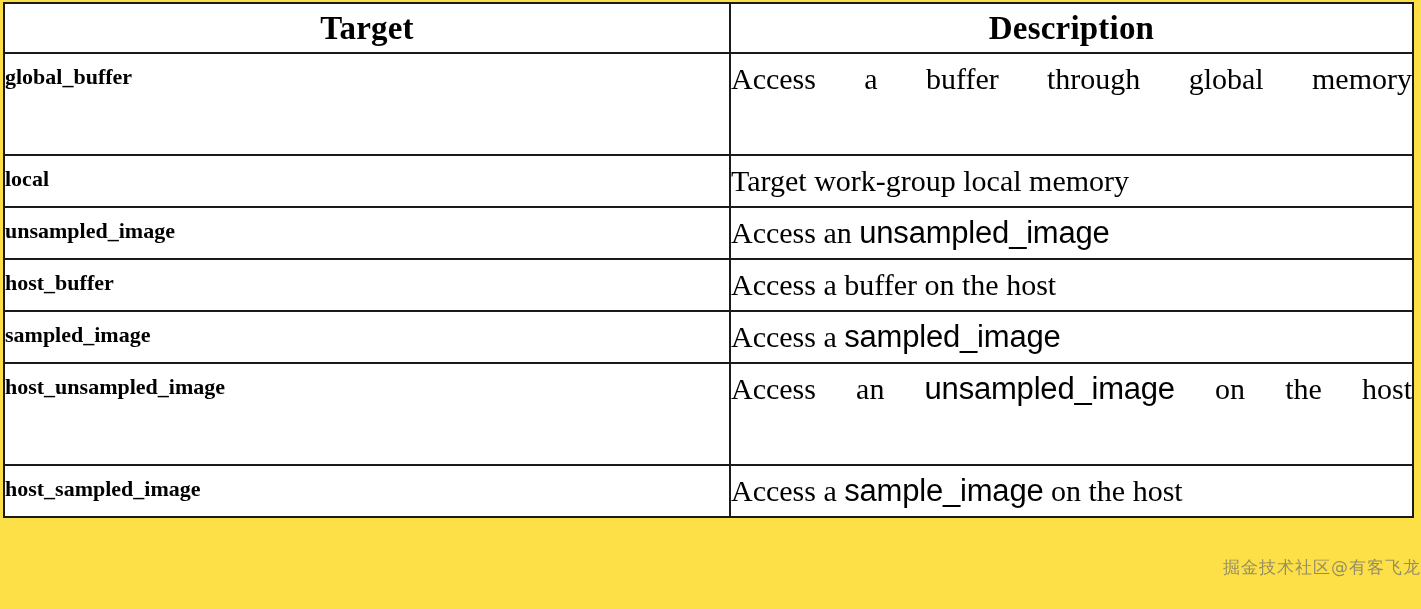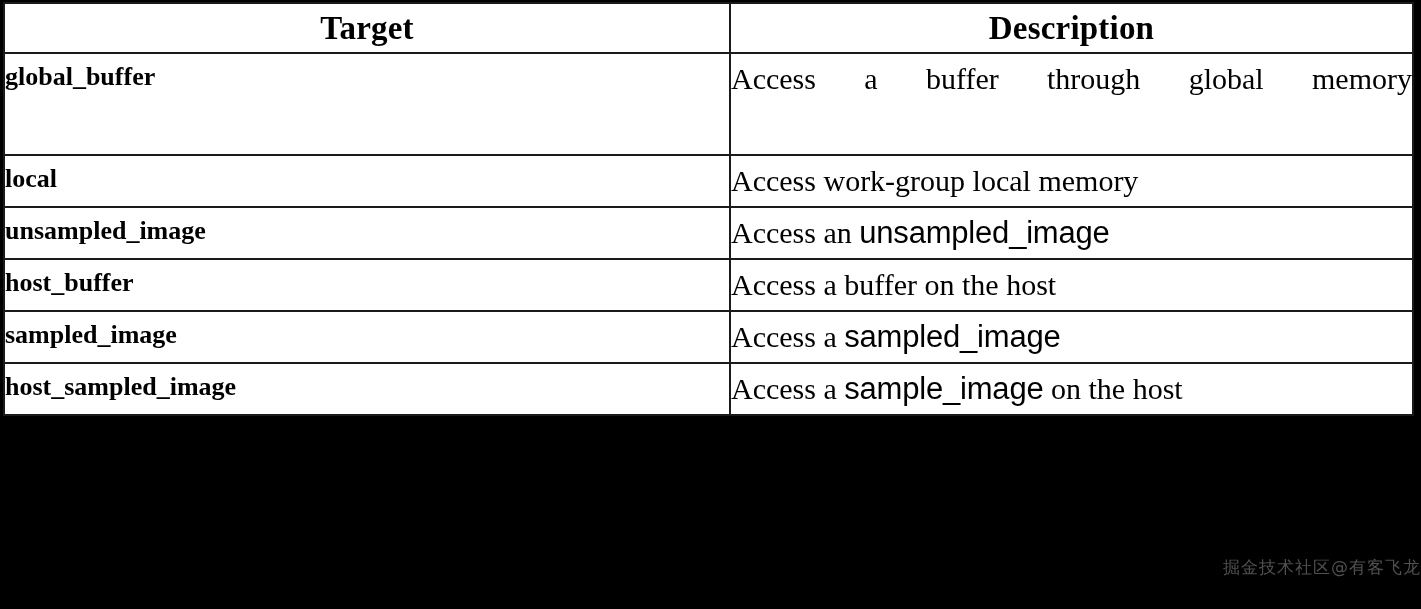--- a/index.html
+++ b/index.html
@@ -12,21 +12,21 @@
     height: 609px;
     overflow: hidden;
     font-family: "Liberation Serif", "DejaVu Serif", serif;
     color: #000000;
   }
 
   .page {
     position: relative;
     width: 1421px;
     height: 609px;
-    background: #000000;
+    background: #fde047;
   }
 
   table.spec-table {
     position: absolute;
     left: 3px;
     top: 2px;
     width: 1409px;
     border-collapse: collapse;
     table-layout: fixed;
     background: #ffffff;
@@ -51,21 +51,21 @@
     font-weight: bold;
     font-size: 33px;
     line-height: 48px;
     letter-spacing: 0.2px;
     font-family: "Liberation Serif", "DejaVu Serif", serif;
   }
 
   
   td.target-cell {
     font-weight: bold;
-    font-size: 26px;
+    font-size: 22px;
     line-height: 46px;
     padding: 3px 0 0 10px;
     white-space: nowrap;
     font-family: "Liberation Serif", "DejaVu Serif", serif;
   }
 
   
   td.desc-cell {
     font-size: 30px;
     line-height: 50px;
@@ -130,41 +130,47 @@
     <tbody id="table-body">
         <tr class="r-tall">
           <td class="target-cell">global_buffer</td>
           <td class="desc-cell justify">
             <span class="desc-text"><span>Access a buffer through global memory</span></span>
           </td>
         </tr>
         <tr class="r-short">
           <td class="target-cell">local</td>
           <td class="desc-cell">
-            <span class="desc-text"><span>Access work-group local memory</span></span>
+            <span class="desc-text"><span>Target work-group local memory</span></span>
           </td>
         </tr>
         <tr class="r-short">
           <td class="target-cell">unsampled_image</td>
           <td class="desc-cell">
             <span class="desc-text"><span>Access an </span><span class="mono-sans">unsampled_image</span></span>
           </td>
         </tr>
         <tr class="r-short">
           <td class="target-cell">host_buffer</td>
           <td class="desc-cell">
             <span class="desc-text"><span>Access a buffer on the host</span></span>
           </td>
         </tr>
         <tr class="r-short">
           <td class="target-cell">sampled_image</td>
           <td class="desc-cell">
             <span class="desc-text"><span>Access a </span><span class="mono-sans">sampled_image</span></span>
           </td>
         </tr>
+        <tr class="r-tall2">
+          <td class="target-cell">host_unsampled_image</td>
+          <td class="desc-cell justify">
+            <span class="desc-text"><span>Access an </span><span class="mono-sans">unsampled_image</span><span> on the host</span></span>
+          </td>
+        </tr>
         <tr class="r-short">
           <td class="target-cell">host_sampled_image</td>
           <td class="desc-cell">
             <span class="desc-text"><span>Access a </span><span class="mono-sans">sample_image</span><span> on the host</span></span>
           </td>
         </tr>
       </tbody>
   </table>
 
   <div class="watermark">掘金技术社区@有客飞龙</div>

